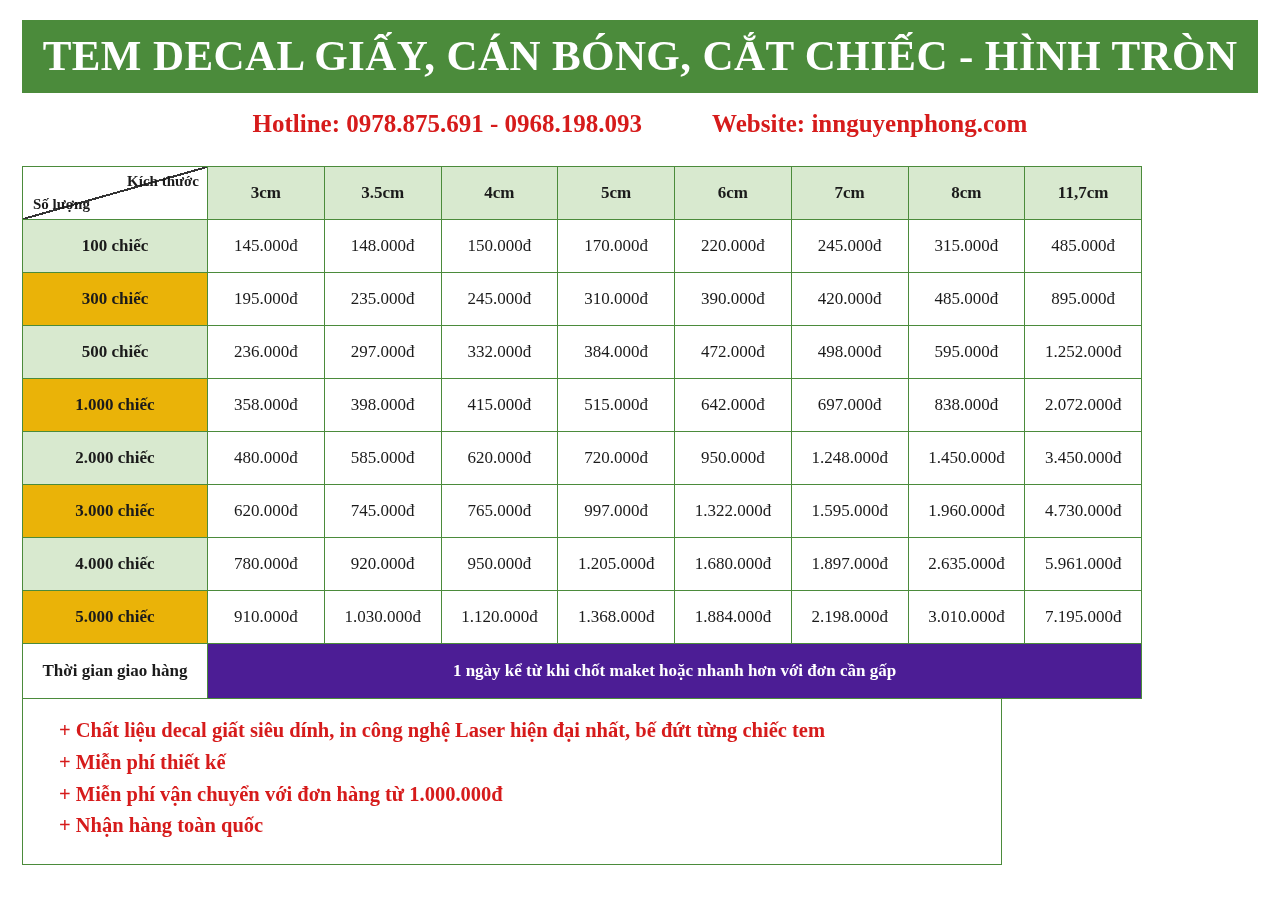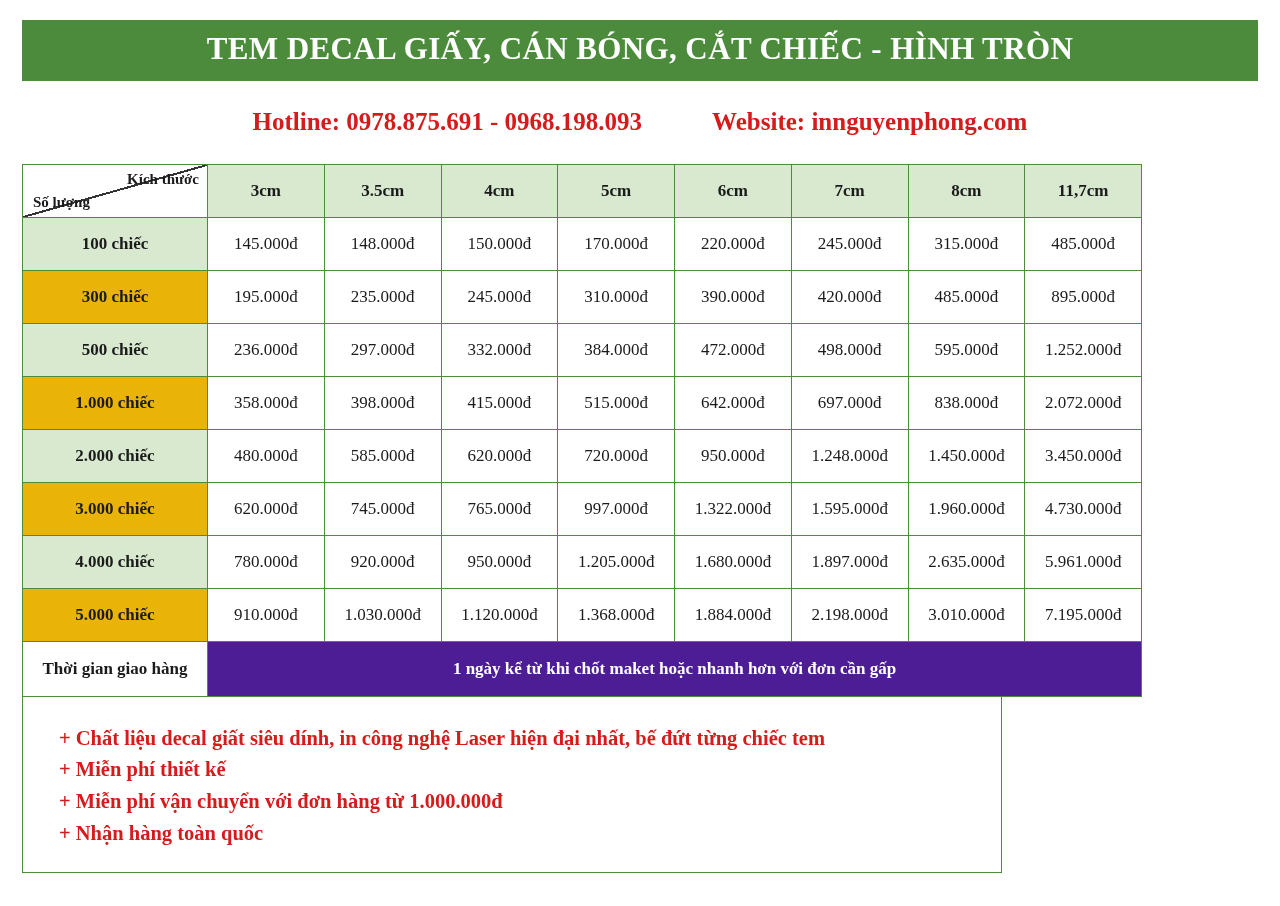--- a/index.html
+++ b/index.html
@@ -19,24 +19,24 @@
     width: 1280px;
     height: 906px;
     box-sizing: border-box;
     padding: 20px 22px 0 22px;
   }
   .title-bar {
     background: #4b8b3b;
     color: #ffffff;
     text-align: center;
     font-weight: bold;
-    font-size: 31px;
+    font-size: 43px;
     letter-spacing: 0.4px;
     padding: 13px 6px 15px 6px;
-    margin: 0 0 10px 0;
+    margin: 0 0 0 0;
     line-height: 1.05;
   }
   .contact-row {
     display: flex;
     justify-content: center;
     align-items: center;
     gap: 70px;
     color: #d61b1b;
     font-weight: bold;
     font-size: 25px;
@@ -116,21 +116,21 @@
     background: #4c1d95;
     color: #ffffff;
     font-weight: bold;
     font-size: 21px;
   }
   .notes {
     border: 1px solid #4b8b3b;
     border-top: none;
     width: 980px;
     box-sizing: border-box;
-    padding: 26px 0 22px 36px;
+    padding: 16px 0 22px 36px;
     color: #d61b1b;
     font-weight: bold;
     font-size: 20.5px;
     line-height: 1.55;
   }
   .notes div { white-space: nowrap; }
 </style>
 </head>
 <body>
 

